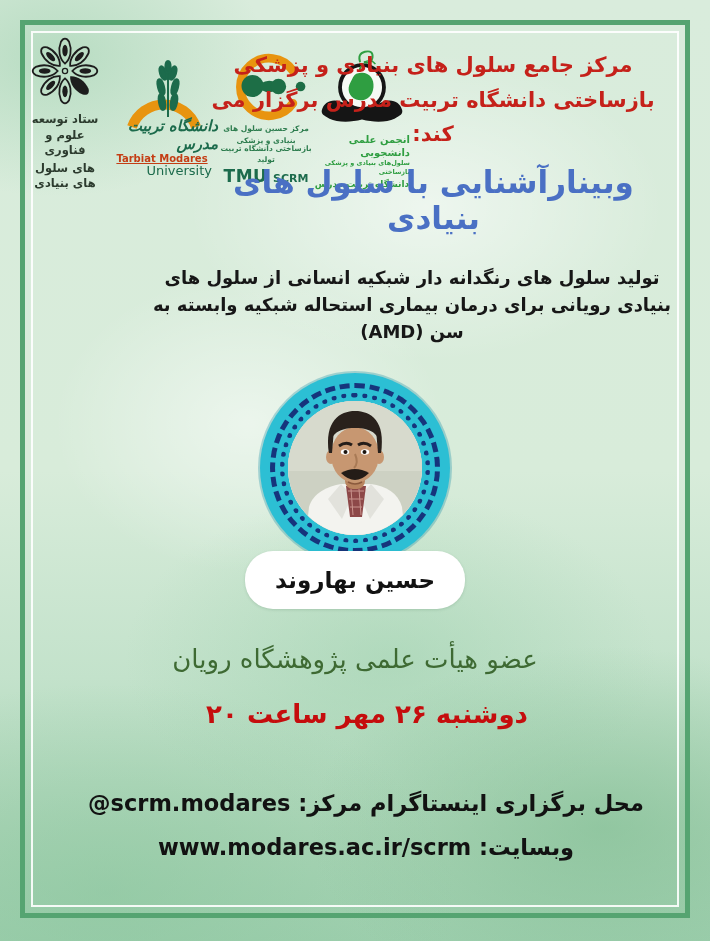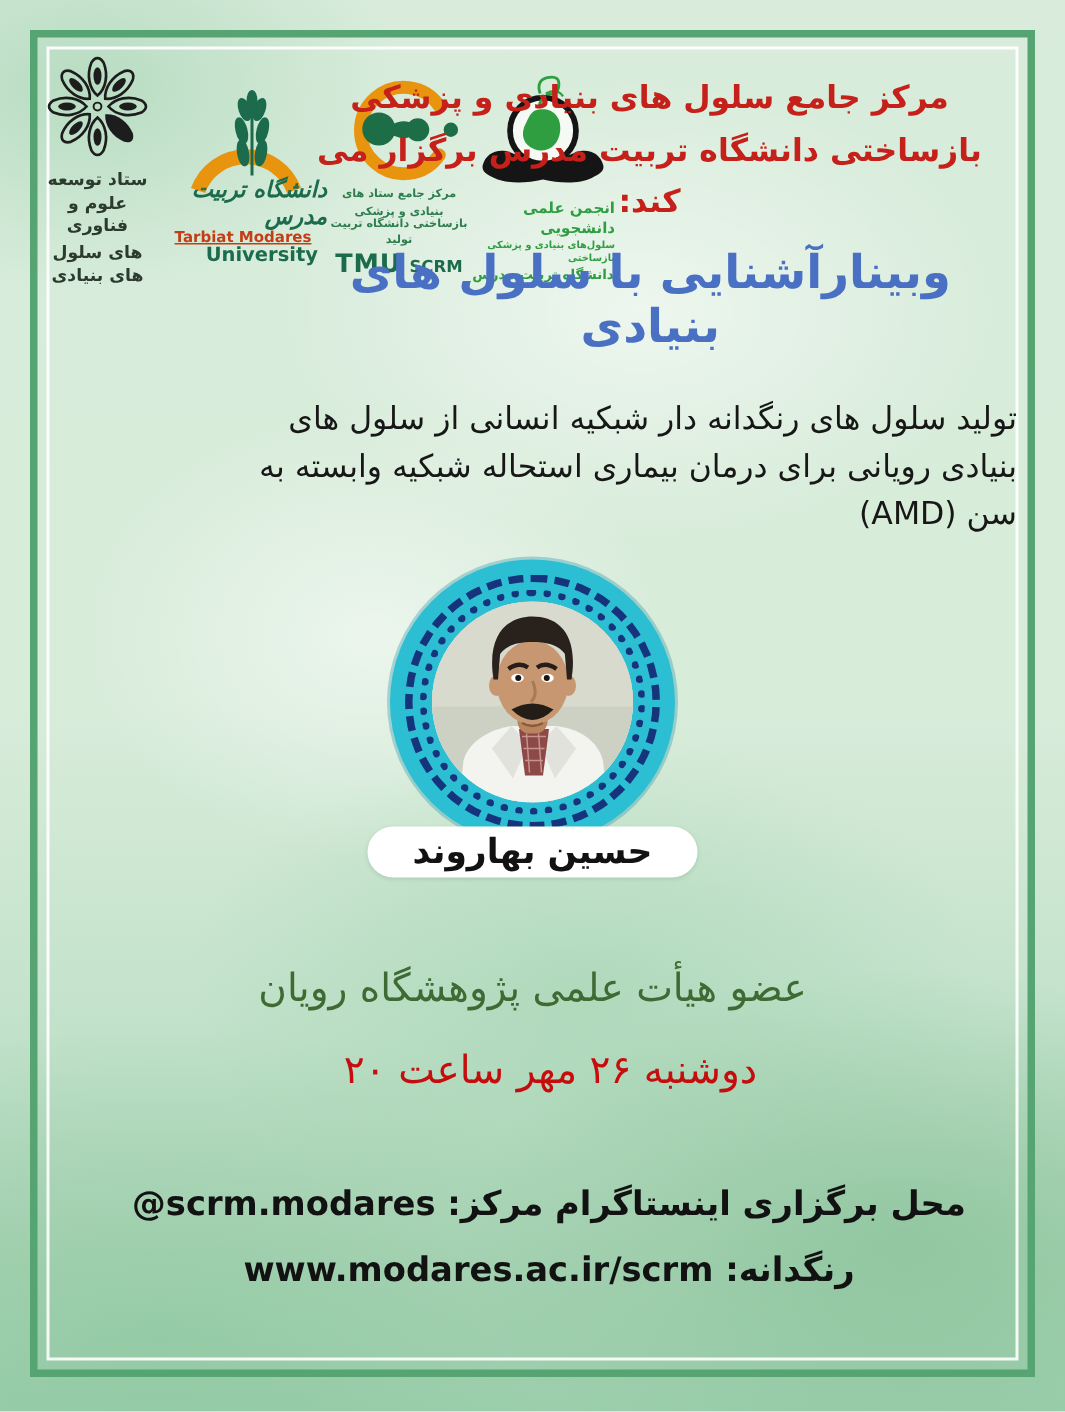--- a/index.html
+++ b/index.html
@@ -22,59 +22,59 @@
   .frame-outer{position:absolute;inset:20px 20px 23px 20px;border:5px solid #55a471;pointer-events:none;}
   .frame-inner{position:absolute;inset:31px 31px 34px 31px;border:2px solid rgba(255,255,255,.9);pointer-events:none;}
 
   
   .logos{position:absolute;left:24px;top:32px;width:156px;display:flex;flex-direction:row;align-items:center;}
   .logo-block{display:flex;flex-direction:column;align-items:center;}
   .cap{direction:rtl;text-align:center;font-weight:bold;color:#2c3b2e;line-height:1.35;}
   .cap-flower{font-size:11.5px;margin-top:2px;}
   .tmu-fa{font-size:15px;color:#1c6b4c;font-weight:bold;font-style:italic;margin-top:-14px;direction:rtl;}
   .tmu-en1{font-size:10px;color:#c43d14;font-weight:bold;line-height:1.1;text-decoration:underline;}
-  .tmu-en2{font-size:13px;color:#1c6b4c;font-weight:bold;line-height:1.1;align-self:flex-end;margin-right:6px;}
+  .tmu-en2{font-size:13px;color:#1c6b4c;font-weight:normal;line-height:1.1;align-self:flex-end;margin-right:6px;}
   .scrm-cap{font-size:7.5px;color:#2e7d4f;font-weight:bold;direction:rtl;text-align:center;line-height:1.5;margin-top:2px;}
   .scrm-acro{color:#1c6b4c;font-weight:bold;margin-top:1px;}
   .scrm-acro .big{font-size:17px;letter-spacing:.5px;}
   .scrm-acro .small{font-size:11px;}
   .assoc-cap1{font-size:10px;color:#2f9e41;font-weight:bold;direction:rtl;line-height:1.3;}
   .assoc-cap2{font-size:6.5px;color:#2f9e41;font-weight:bold;direction:rtl;line-height:1.4;}
   .assoc-cap3{font-size:9px;color:#2f9e41;font-weight:bold;direction:rtl;line-height:1.4;}
 
   
   .organizer{position:absolute;top:48px;right:34px;left:190px;direction:rtl;text-align:center;
     color:#c5211a;font-size:21px;font-weight:bold;line-height:1.65;}
   .webinar-title{position:absolute;top:164px;left:185px;right:28px;direction:rtl;text-align:center;
     color:#4a70c4;font-size:31px;font-weight:bold;}
-  .topic{position:absolute;top:264px;left:146px;right:32px;direction:rtl;
-    color:#171717;font-size:21px;font-weight:normal;line-height:1.5;}
+  .topic{position:absolute;top:264px;left:146px;right:32px;direction:rtl;text-align:center;
+    color:#171717;font-size:18px;font-weight:bold;line-height:1.5;}
 
   
   .photo-wrap{position:absolute;top:373px;left:50%;transform:translateX(-50%);
     width:190px;height:190px;border-radius:50%;background:#2cbfd4;
     display:flex;align-items:center;justify-content:center;
     box-shadow:0 0 0 2px rgba(36,150,170,.35);}
   .photo-band1{width:170px;height:170px;border-radius:50%;border:5px dashed #16347c;
     display:flex;align-items:center;justify-content:center;box-sizing:border-box;}
   .photo-band2{width:150px;height:150px;border-radius:50%;border:5px dotted #16347c;
     display:flex;align-items:center;justify-content:center;box-sizing:border-box;}
   .photo{width:134px;height:134px;border-radius:50%;overflow:hidden;background:#cdd1c3;
     box-shadow:inset 0 0 0 3px #e9f3f2;}
 
   
   .badge{position:absolute;top:551px;left:50%;transform:translateX(-50%);
-    background:#ffffff;border-radius:28px;padding:4px 30px;
+    background:#ffffff;border-radius:28px;padding:16px 30px;
     font-size:23px;font-weight:bold;color:#121212;direction:rtl;white-space:nowrap;
     box-shadow:0 1px 3px rgba(60,100,70,.18);}
 
   .affiliation{position:absolute;top:644px;left:0;right:0;text-align:center;direction:rtl;
     color:#3e6a33;font-size:26px;font-weight:normal;}
   .schedule{position:absolute;top:699px;left:0;right:0;text-align:center;direction:rtl;
-    color:#c50d0d;font-size:26px;font-weight:normal;padding-left:24px;}
+    color:#c50d0d;font-size:26px;font-weight:bold;padding-left:24px;}
 
   
   .contacts{position:absolute;top:787px;left:0;right:0;direction:rtl;text-align:center;
     color:#121212;font-size:22.5px;font-weight:bold;}
   .contact-line{margin-bottom:11px;line-height:1.45;padding-left:22px;}
   .contact-line .value{direction:ltr;unicode-bidi:embed;}
 </style>
 </head>
 <body>
 
@@ -165,21 +165,21 @@
 
     <div class="logo-block" style="margin-top:16px;">
       <svg width="96" height="68" viewBox="0 0 100 70">
         <path d="M78,18 A30,30 0 1 0 78,52" stroke="#e8940f" stroke-width="9" fill="none" stroke-linecap="round"></path>
         <circle cx="36" cy="34" r="11.5" fill="#1d6e46"></circle>
         <path d="M45,31 C52,28 52,40 45,37 C50,36 50,32 45,31 Z" fill="#1d6e46"></path>
         <path d="M44,31.5 Q54,26 60,31 L60,38 Q54,43 44,37.5 Z" fill="#1d6e46"></path>
         <circle cx="63" cy="34.5" r="8" fill="#1d6e46"></circle>
         <circle cx="86" cy="34.5" r="5" fill="#1d6e46"></circle>
       </svg>
-      <div class="scrm-cap">مرکز جامع ستاد های بنیادی و پزشکی</div>
+      <div class="scrm-cap">مرکز حسین سلول های بنیادی و پزشکی</div>
       <div class="scrm-cap" style="margin-top:-3px;">بازساختی دانشگاه تربیت تولید</div>
       <div class="scrm-acro"><span class="big">TMU</span> <span class="small">SCRM</span></div>
     </div>
 
     <div class="logo-block" style="margin-top:14px;">
       <svg width="96" height="86" viewBox="0 0 100 90">
         <path d="M48,16 q-3,-9 5,-11 q9,-2 8,6 q-1,7 -9,5" stroke="#2f9e41" stroke-width="2" fill="none"></path>
         <path d="M52,16 q8,-4 12,2" stroke="#2f9e41" stroke-width="1.6" fill="none"></path>
         <circle cx="50" cy="42" r="23" stroke="#151515" stroke-width="4" fill="#f6faf4"></circle>
         <path d="M44,28 C56,24 63,32 62,42 C61,53 52,58 44,55 C36,52 34,44 38,37 C40,33 41,30 44,28 Z" fill="#2f9e41"></path>
@@ -246,18 +246,18 @@
   <div class="affiliation">عضو هیأت علمی پژوهشگاه رویان</div>
 
   <div class="schedule">دوشنبه ۲۶ مهر ساعت ۲۰</div>
 
   <div class="contacts">
     <div class="contact-line">
       <span>محل برگزاری اینستاگرام مرکز:</span>
       <span class="value">@scrm.modares</span>
     </div>
     <div class="contact-line">
-      <span>رنگدانه:</span>
+      <span>وبسایت:</span>
       <span class="value">www.modares.ac.ir/scrm</span>
     </div>
   </div>
 
 </div>
 
 </body></html>

